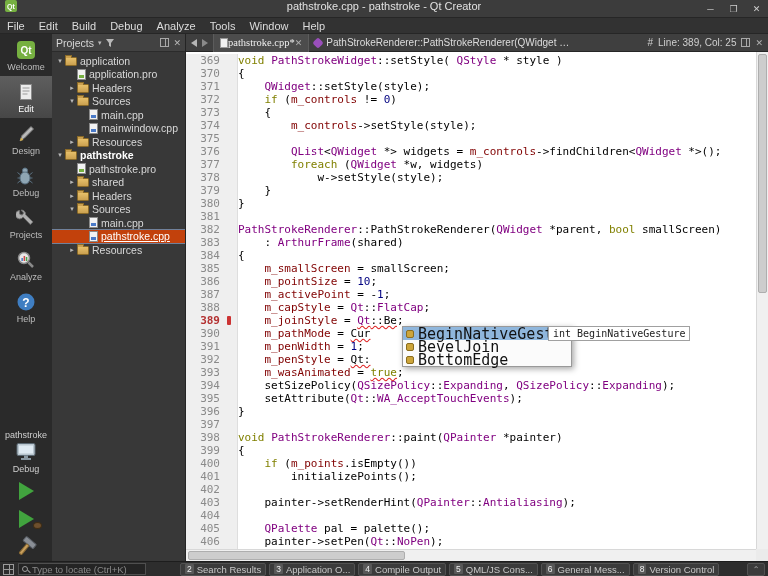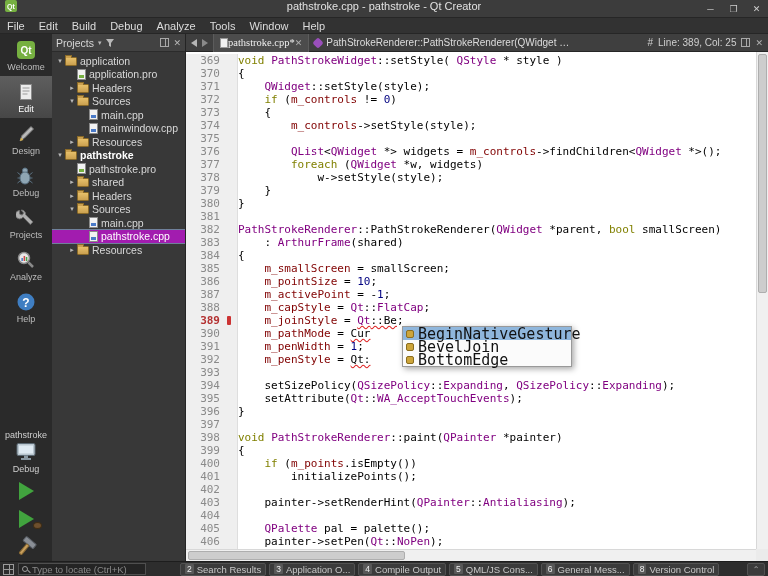--- a/index.html
+++ b/index.html
@@ -34,21 +34,21 @@
   
   .leftpane{width:134px;flex:none;display:flex;flex-direction:column;background:#383838;border-right:1px solid #242424;}
   .pane-header{height:18px;flex:none;background:#424242;border-bottom:1px solid #2b2b2b;display:flex;align-items:center;font-size:10.5px;color:#d6d6d6;padding:0 4px;gap:4px;}
   .dd{font-size:7px;color:#b8b8b8;}
   .ph-spacer{flex:1;}
   .ph-icon{color:#b8b8b8;font-size:9px;display:flex;align-items:center;}
   .split-sq{width:9px;height:9px;border:1px solid #a8a8a8;position:relative;}
   .split-sq::after{content:"";position:absolute;left:50%;top:0;bottom:0;width:1px;background:#a8a8a8;}
   .tree{flex:1;overflow:hidden;padding-top:2px;}
   .tree-row{height:13.5px;display:flex;align-items:center;font-size:10.5px;color:#d8d8d8;white-space:nowrap;}
-  .tree-row.selected{background:#a21caf;outline:1px solid #70819b;color:#fff;}
+  .tree-row.selected{background:#c2410c;outline:1px solid #70819b;color:#fff;text-decoration:underline;}
   .tree-row.bold .tlabel{font-weight:bold;color:#fff;}
   .expander{width:10px;flex:none;font-size:7px;color:#b8b8b8;text-align:center;}
   .ticon{flex:none;margin-right:3px;position:relative;}
   .ticon.folder{width:12px;height:9px;background:linear-gradient(#e7c06a,#caa050);border:1px solid #8a6a28;border-radius:1px;margin-top:1px;}
   .ticon.folder::before{content:"";position:absolute;top:-3px;left:-1px;width:5px;height:2px;background:#caa050;border:1px solid #8a6a28;border-bottom:none;}
   .ticon.profile,.ticon.cpp{width:9px;height:11px;background:#f2f2f2;border:1px solid #8a8a8a;}
   .ticon.profile::after{content:"";position:absolute;left:1px;right:1px;bottom:1px;height:3px;background:#76b041;}
   .ticon.cpp::after{content:"";position:absolute;left:1px;right:1px;bottom:1px;height:3px;background:#4a7ac8;}
   .tlabel{overflow:hidden;text-overflow:ellipsis;}
 
@@ -378,21 +378,21 @@
             <div class="code-line"><span class="gutter">383</span><span class="fold"></span><span class="code-text"><span>    : </span><span class="t">ArthurFrame</span><span>(shared)</span></span></div>
             <div class="code-line"><span class="gutter">384</span><span class="fold"></span><span class="code-text"><span>{</span></span></div>
             <div class="code-line"><span class="gutter">385</span><span class="fold"></span><span class="code-text"><span>    </span><span class="f">m_smallScreen</span><span> = smallScreen;</span></span></div>
             <div class="code-line"><span class="gutter">386</span><span class="fold"></span><span class="code-text"><span>    </span><span class="f">m_pointSize</span><span> = </span><span class="n">10</span><span>;</span></span></div>
             <div class="code-line"><span class="gutter">387</span><span class="fold"></span><span class="code-text"><span>    </span><span class="f">m_activePoint</span><span> = -</span><span class="n">1</span><span>;</span></span></div>
             <div class="code-line"><span class="gutter">388</span><span class="fold"></span><span class="code-text"><span>    </span><span class="f">m_capStyle</span><span> = </span><span class="t">Qt</span><span>::</span><span class="t">FlatCap</span><span>;</span></span></div>
             <div class="code-line"><span class="gutter err-line">389</span><span class="fold err-fold"></span><span class="code-text"><span>    </span><span class="f">m_joinStyle</span><span> = </span><span class="t err">Qt</span><span class="err">::Be</span><span>;</span></span></div>
             <div class="code-line"><span class="gutter">390</span><span class="fold"></span><span class="code-text"><span>    </span><span class="f">m_pathMode</span><span> = </span><span class="err">Cur</span></span></div>
             <div class="code-line"><span class="gutter">391</span><span class="fold"></span><span class="code-text"><span>    </span><span class="f">m_penWidth</span><span> = </span><span class="n">1</span><span>;</span></span></div>
             <div class="code-line"><span class="gutter">392</span><span class="fold"></span><span class="code-text"><span>    </span><span class="f">m_penStyle</span><span> = </span><span class="err">Qt:</span></span></div>
-            <div class="code-line"><span class="gutter">393</span><span class="fold"></span></div>
+            <div class="code-line"><span class="gutter">393</span><span class="fold"></span><span class="code-text"><span>    </span><span class="f">m_wasAnimated</span><span> = </span><span class="k err">true</span><span>;</span></span></div>
             <div class="code-line"><span class="gutter">394</span><span class="fold"></span><span class="code-text"><span>    setSizePolicy(</span><span class="t">QSizePolicy</span><span>::</span><span class="t">Expanding</span><span>, </span><span class="t">QSizePolicy</span><span>::</span><span class="t">Expanding</span><span>);</span></span></div>
             <div class="code-line"><span class="gutter">395</span><span class="fold"></span><span class="code-text"><span>    setAttribute(</span><span class="t">Qt</span><span>::</span><span class="t">WA_AcceptTouchEvents</span><span>);</span></span></div>
             <div class="code-line"><span class="gutter">396</span><span class="fold"></span><span class="code-text"><span>}</span></span></div>
             <div class="code-line"><span class="gutter">397</span><span class="fold"></span><span class="code-text"></span></div>
             <div class="code-line"><span class="gutter">398</span><span class="fold"></span><span class="code-text"><span class="k">void</span><span> </span><span class="t">PathStrokeRenderer</span><span>::paint(</span><span class="t">QPainter</span><span> *painter)</span></span></div>
             <div class="code-line"><span class="gutter">399</span><span class="fold"></span><span class="code-text"><span>{</span></span></div>
             <div class="code-line"><span class="gutter">400</span><span class="fold"></span><span class="code-text"><span>    </span><span class="k">if</span><span> (</span><span class="f">m_points</span><span>.isEmpty())</span></span></div>
             <div class="code-line"><span class="gutter">401</span><span class="fold"></span><span class="code-text"><span>        initializePoints();</span></span></div>
             <div class="code-line"><span class="gutter">402</span><span class="fold"></span><span class="code-text"></span></div>
             <div class="code-line"><span class="gutter">403</span><span class="fold"></span><span class="code-text"><span>    painter-&gt;setRenderHint(</span><span class="t">QPainter</span><span>::</span><span class="t">Antialiasing</span><span>);</span></span></div>
@@ -417,20 +417,21 @@
             </div>
             <div class="comp-item">
               <span class="enum-icon"></span>
               <span>BevelJoin</span>
             </div>
             <div class="comp-item">
               <span class="enum-icon"></span>
               <span>BottomEdge</span>
             </div>
           </div>
+        <div class="comp-tooltip">int BeginNativeGesture</div>
       </div>
     </div>
   </div>
 
   <div class="statusbar">
     <span class="grid-icon"></span>
     <div class="locator">
       <span class="mag"></span>
       <span class="loc-ph">Type to locate (Ctrl+K)</span>
     </div>

